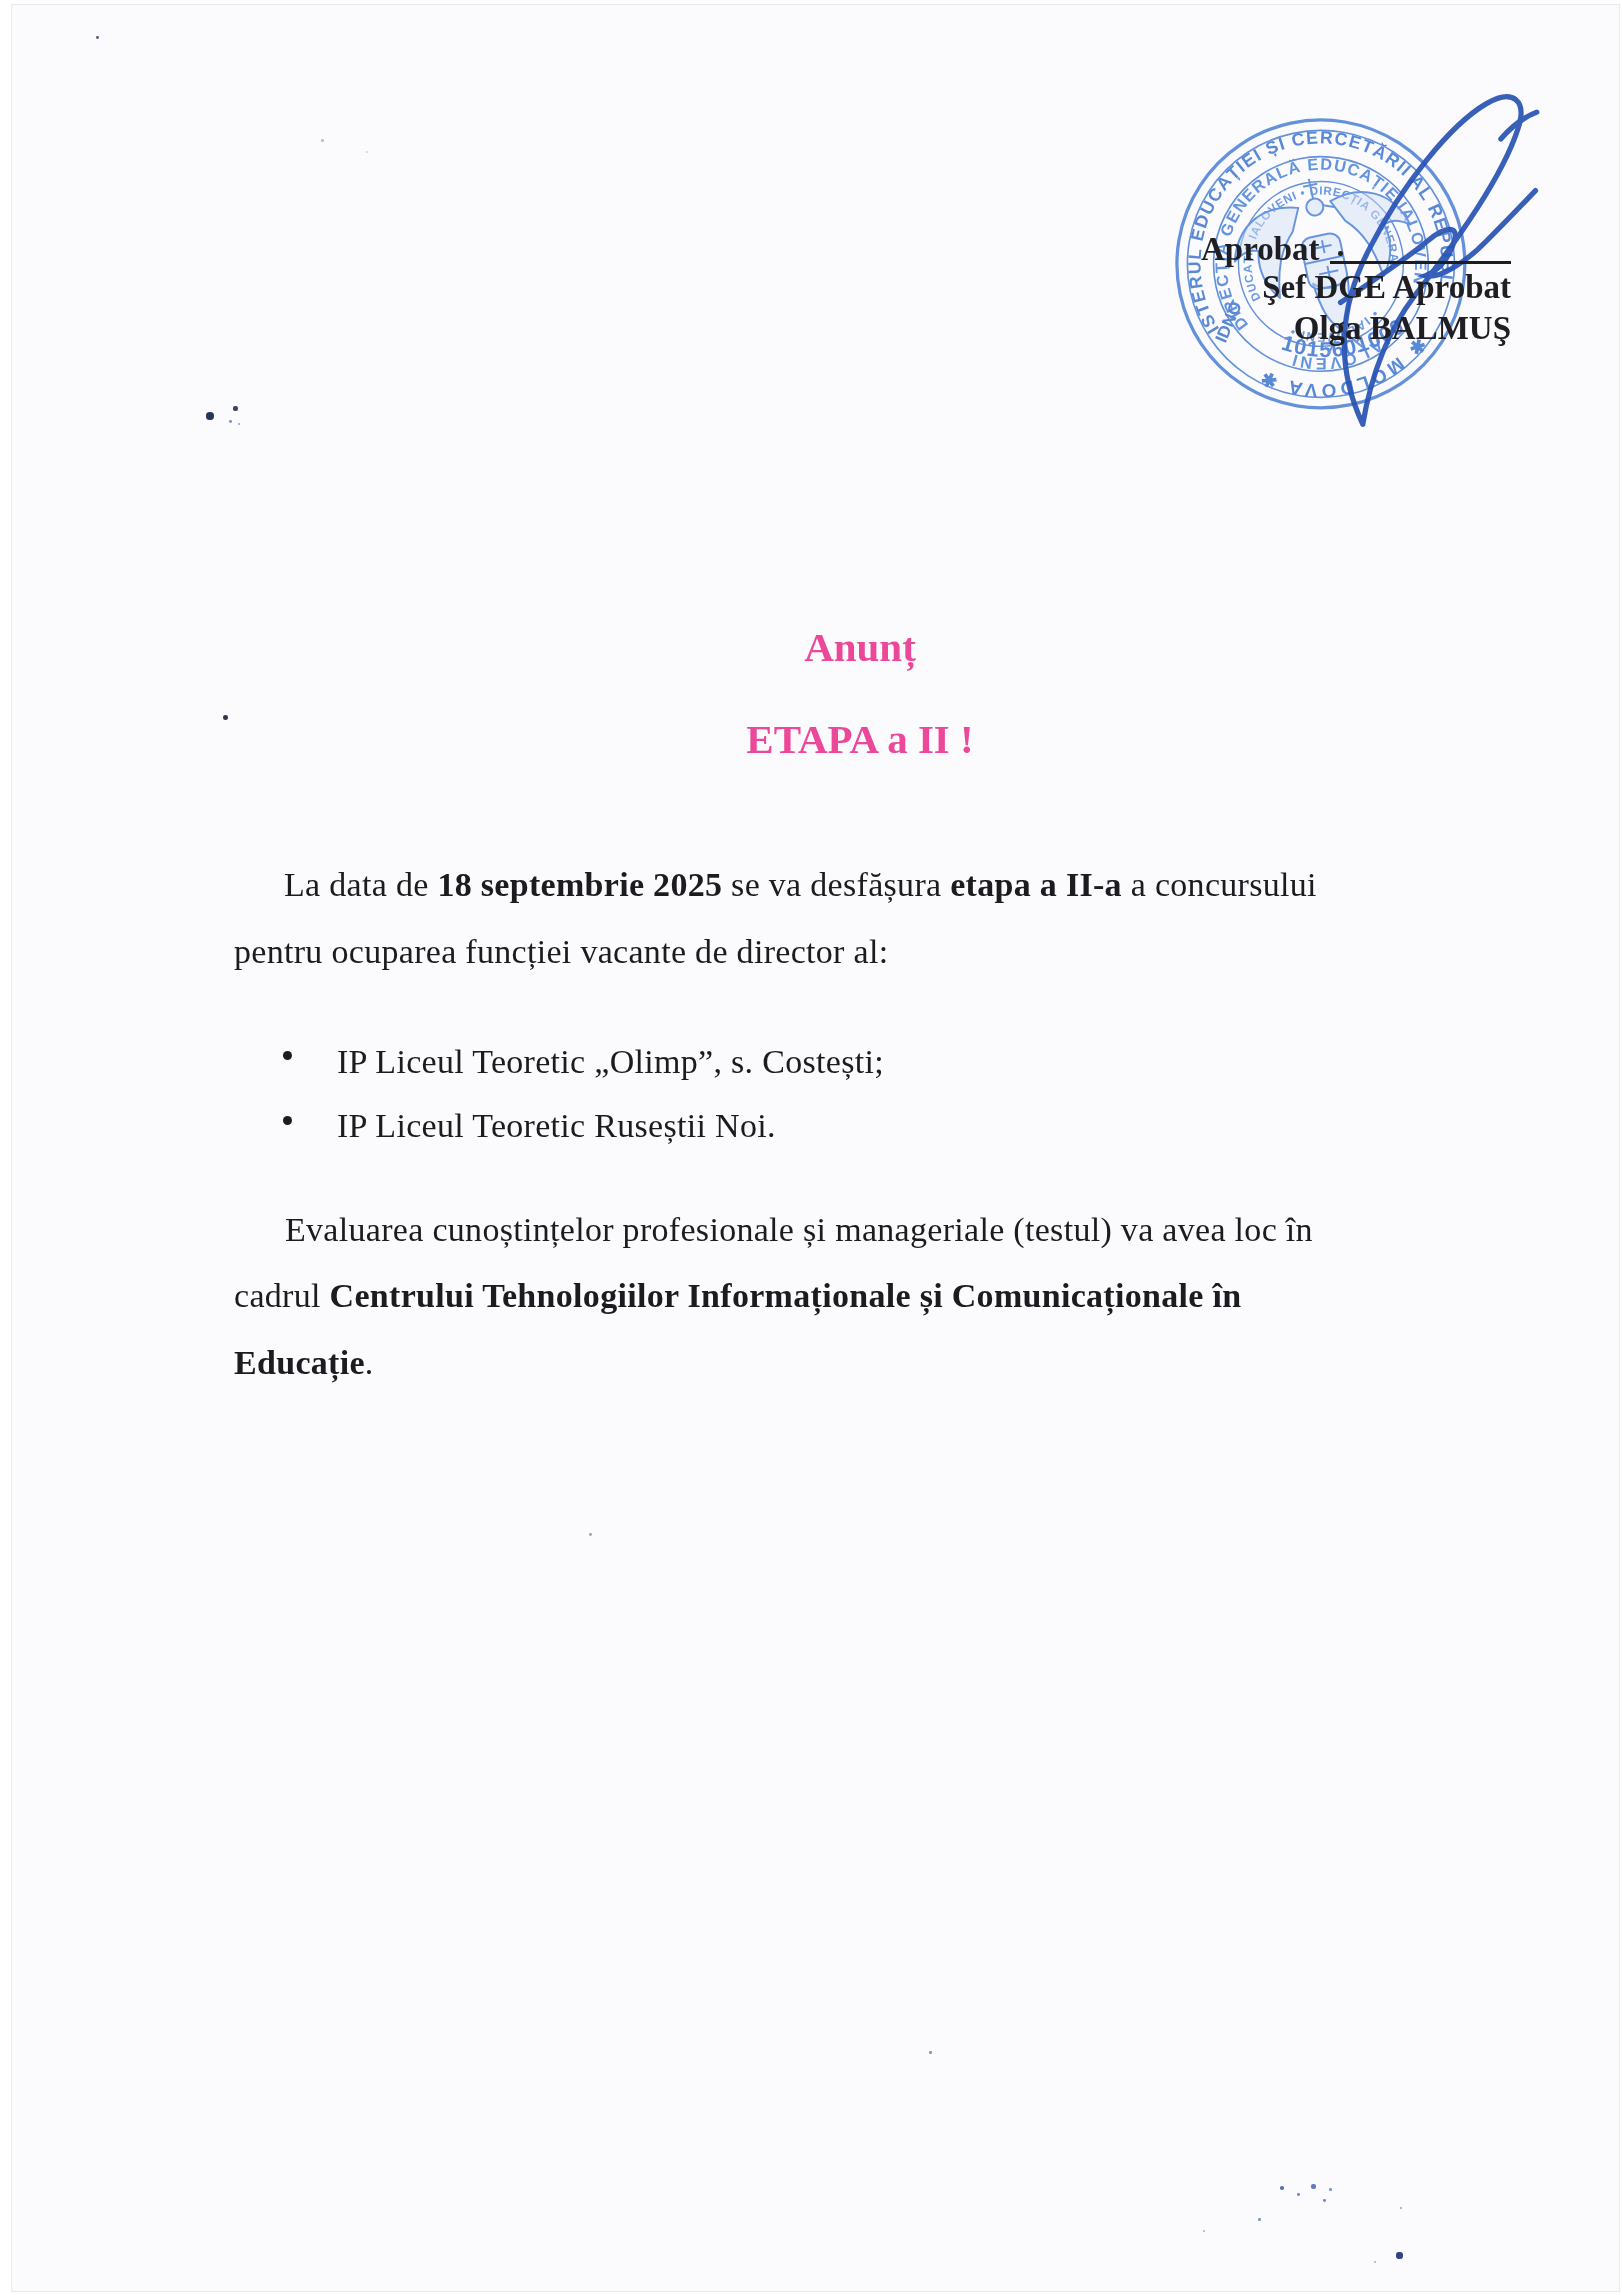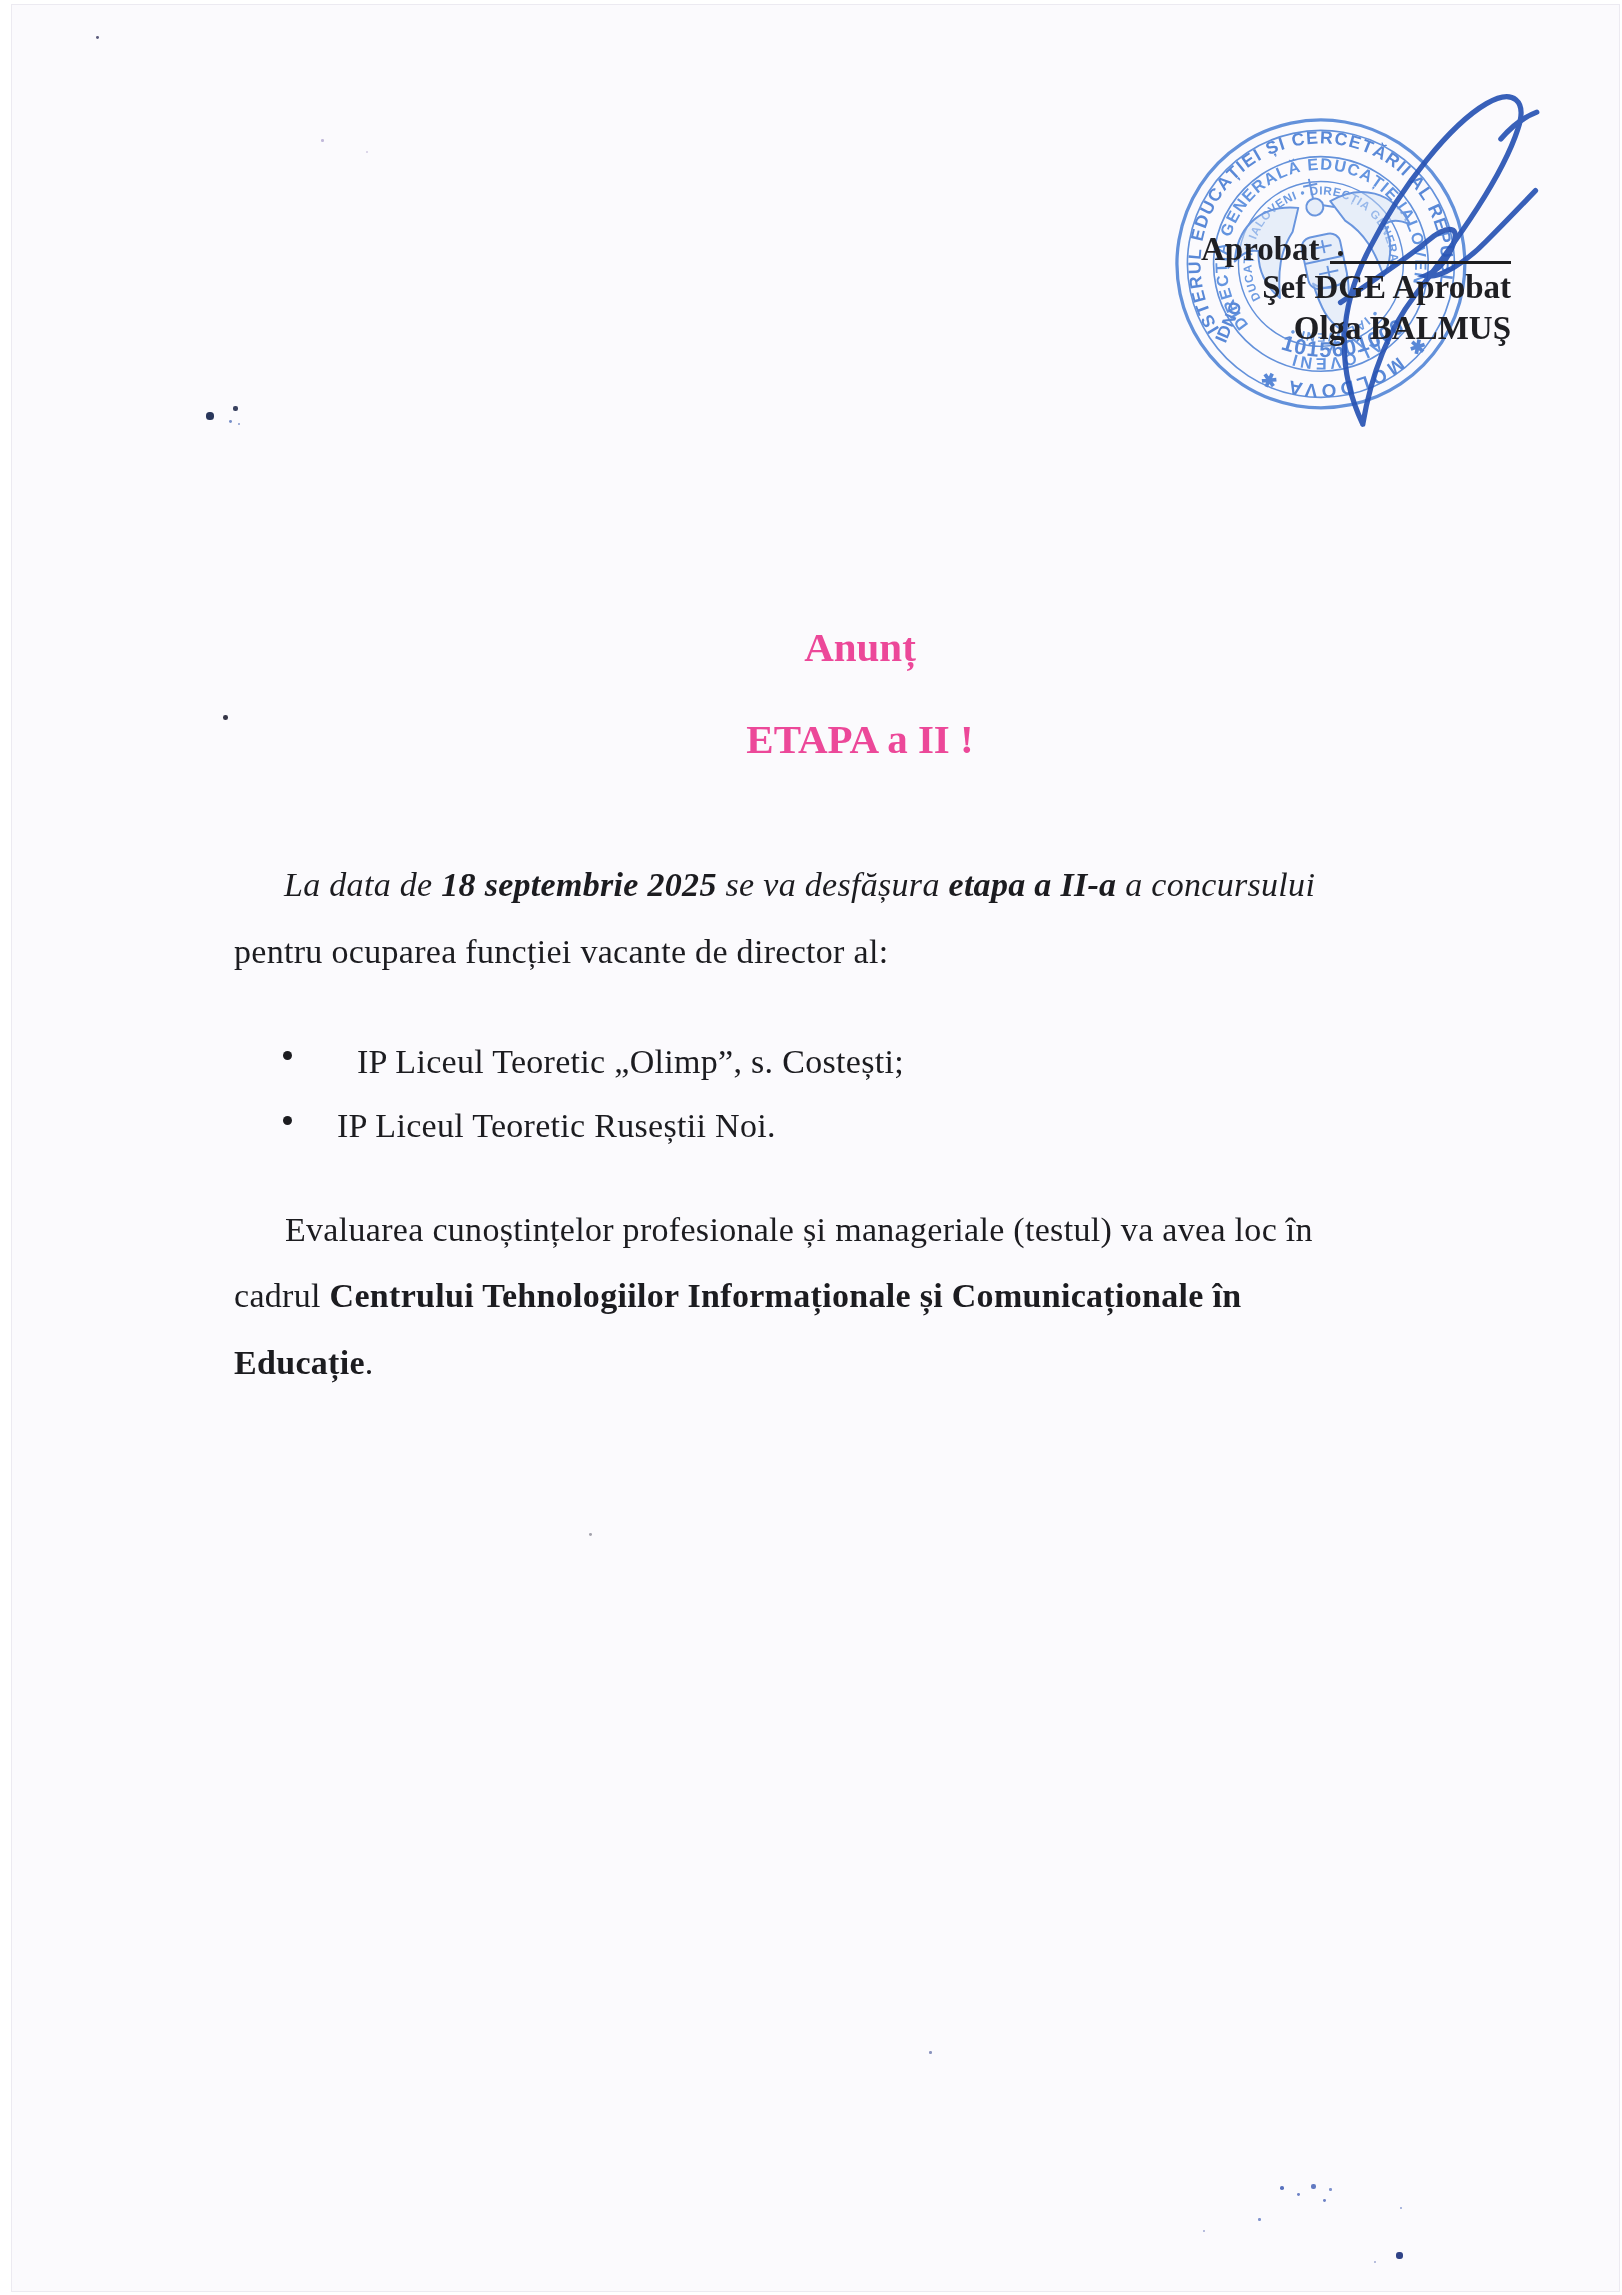--- a/index.html
+++ b/index.html
@@ -120,25 +120,25 @@
 
 <div class="approval-line" style="left:1201px;top:231px;">Aprobat</div>
 <div class="ink-dot" style="left:1338px;top:251px;width:4.6px;height:4.6px;background:#222;"></div>
 <div class="sig-underline"></div>
 <div class="approval-line right-aligned" style="left:1118px;top:269px;">Şef DGE Aprobat</div>
 <div class="approval-line right-aligned" style="left:1118px;top:310px;">Olga BALMUŞ</div>
 
 <div class="title-line" style="top:623px;">Anunț</div>
 <div class="title-line" style="top:672px;margin-top:43px;">ETAPA a II !</div>
 
-<div class="line" style="left:284px;top:866px;font-style:italic;"><span>La data de </span><span class="b">18 septembrie 2025</span><span> se va desfășura </span><span class="b">etapa a II-a</span><span> a concursului</span></div>
+<div class="line" style="left:284px;top:866px;"><span>La data de </span><span class="b">18 septembrie 2025</span><span> se va desfășura </span><span class="b">etapa a II-a</span><span> a concursului</span></div>
 <div class="line" style="left:234px;top:933px;">pentru ocuparea funcției vacante de director al:</div>
 
 <div class="bullet-dot" style="left:283px;top:1051px;"></div>
-<div class="line" style="left:337px;top:1043px;margin-left:20px;">IP Liceul Teoretic „Olimp”, s. Costești;</div>
+<div class="line" style="left:337px;top:1043px;">IP Liceul Teoretic „Olimp”, s. Costești;</div>
 
 <div class="bullet-dot" style="left:283px;top:1116px;"></div>
 <div class="line" style="left:337px;top:1107px;">IP Liceul Teoretic Ruseștii Noi.</div>
 
 <div class="line" style="left:285px;top:1211px;">Evaluarea cunoștințelor profesionale și manageriale (testul) va avea loc în</div>
 <div class="line" style="left:234px;top:1277px;"><span>cadrul </span><span class="b">Centrului Tehnologiilor Informaționale și Comunicaționale în</span></div>
 <div class="line" style="left:234px;top:1344px;"><span class="b">Educație</span><span>.</span></div>
 
 <div id="specks-layer">
     <div class="speck" style="left: 96px; top: 36px; width: 3.3px; height: 3.3px; background: rgb(51, 51, 90); opacity: 0.8;"></div>

